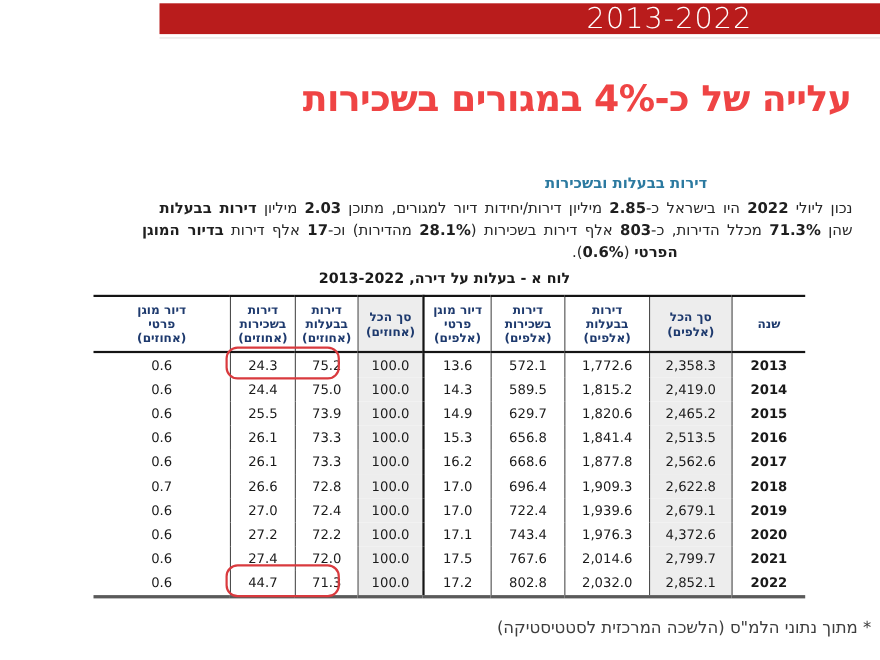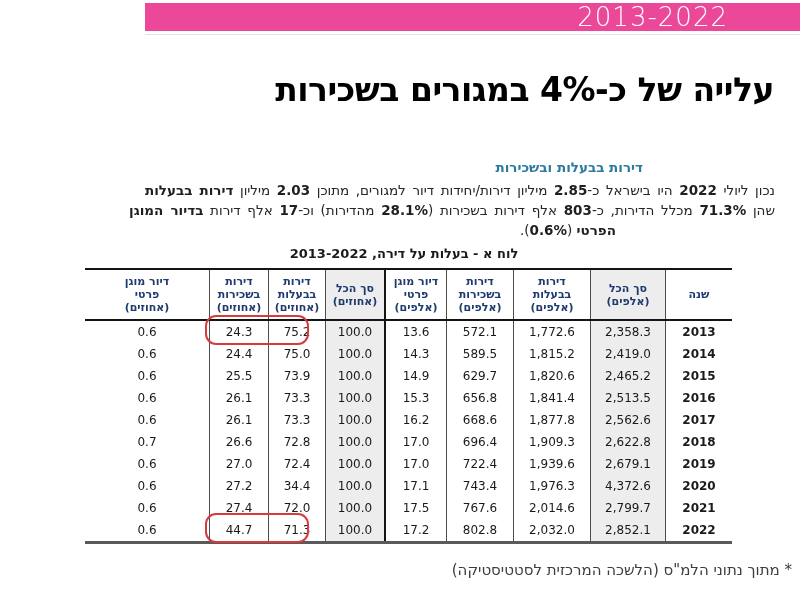--- a/index.html
+++ b/index.html
@@ -4,36 +4,36 @@
 <style>
   html,body{margin:0;padding:0;}
   body{
     width:800px;height:600px;position:relative;overflow:hidden;
     background:#ffffff;
     font-family:"DejaVu Sans","Liberation Sans",sans-serif;
   }
   
   .banner{
     position:absolute;left:145px;top:3px;width:655px;height:28px;
-    background:#ec4899;box-sizing:border-box;
+    background:#b91c1c;box-sizing:border-box;
     display:flex;align-items:center;justify-content:flex-end;
-    padding-right:72px;
+    padding-right:116px;
   }
   .banner .period{
     color:#ffffff;font-size:26px;font-weight:300;letter-spacing:1px;
     line-height:28px;
   }
   .banner-divider{
     position:absolute;left:145px;top:34px;width:655px;height:1px;background:#e2e2e2;
   }
   
   .slide-title{
     position:absolute;top:70px;right:26px;width:760px;
     direction:rtl;text-align:right;
-    font-size:33px;font-weight:bold;color:#000000;letter-spacing:-0.5px;
+    font-size:33px;font-weight:bold;color:#ef4444;letter-spacing:-0.5px;
   }
   
   .article-heading{
     position:absolute;top:159px;right:157px;direction:rtl;
     font-size:13.5px;font-weight:bold;color:#2c7aa0;margin-left:48px;
   }
   .article-line{
     position:absolute;direction:rtl;color:#262626;font-size:13.5px;line-height:17px;
   }
   .article-line.justified{text-align:justify;text-align-last:justify;}
@@ -207,21 +207,21 @@
         <td class="">27.0</td>
         <td class="">0.6</td>
       </tr>
       <tr>
         <td class="c-year">2020</td>
         <td class="c-gray">4,372.6</td>
         <td class="">1,976.3</td>
         <td class="">743.4</td>
         <td class="c-sep">17.1</td>
         <td class="c-gray">100.0</td>
-        <td class="">34.4</td>
+        <td class="">72.2</td>
         <td class="">27.2</td>
         <td class="">0.6</td>
       </tr>
       <tr>
         <td class="c-year">2021</td>
         <td class="c-gray">2,799.7</td>
         <td class="">2,014.6</td>
         <td class="">767.6</td>
         <td class="c-sep">17.5</td>
         <td class="c-gray">100.0</td>

